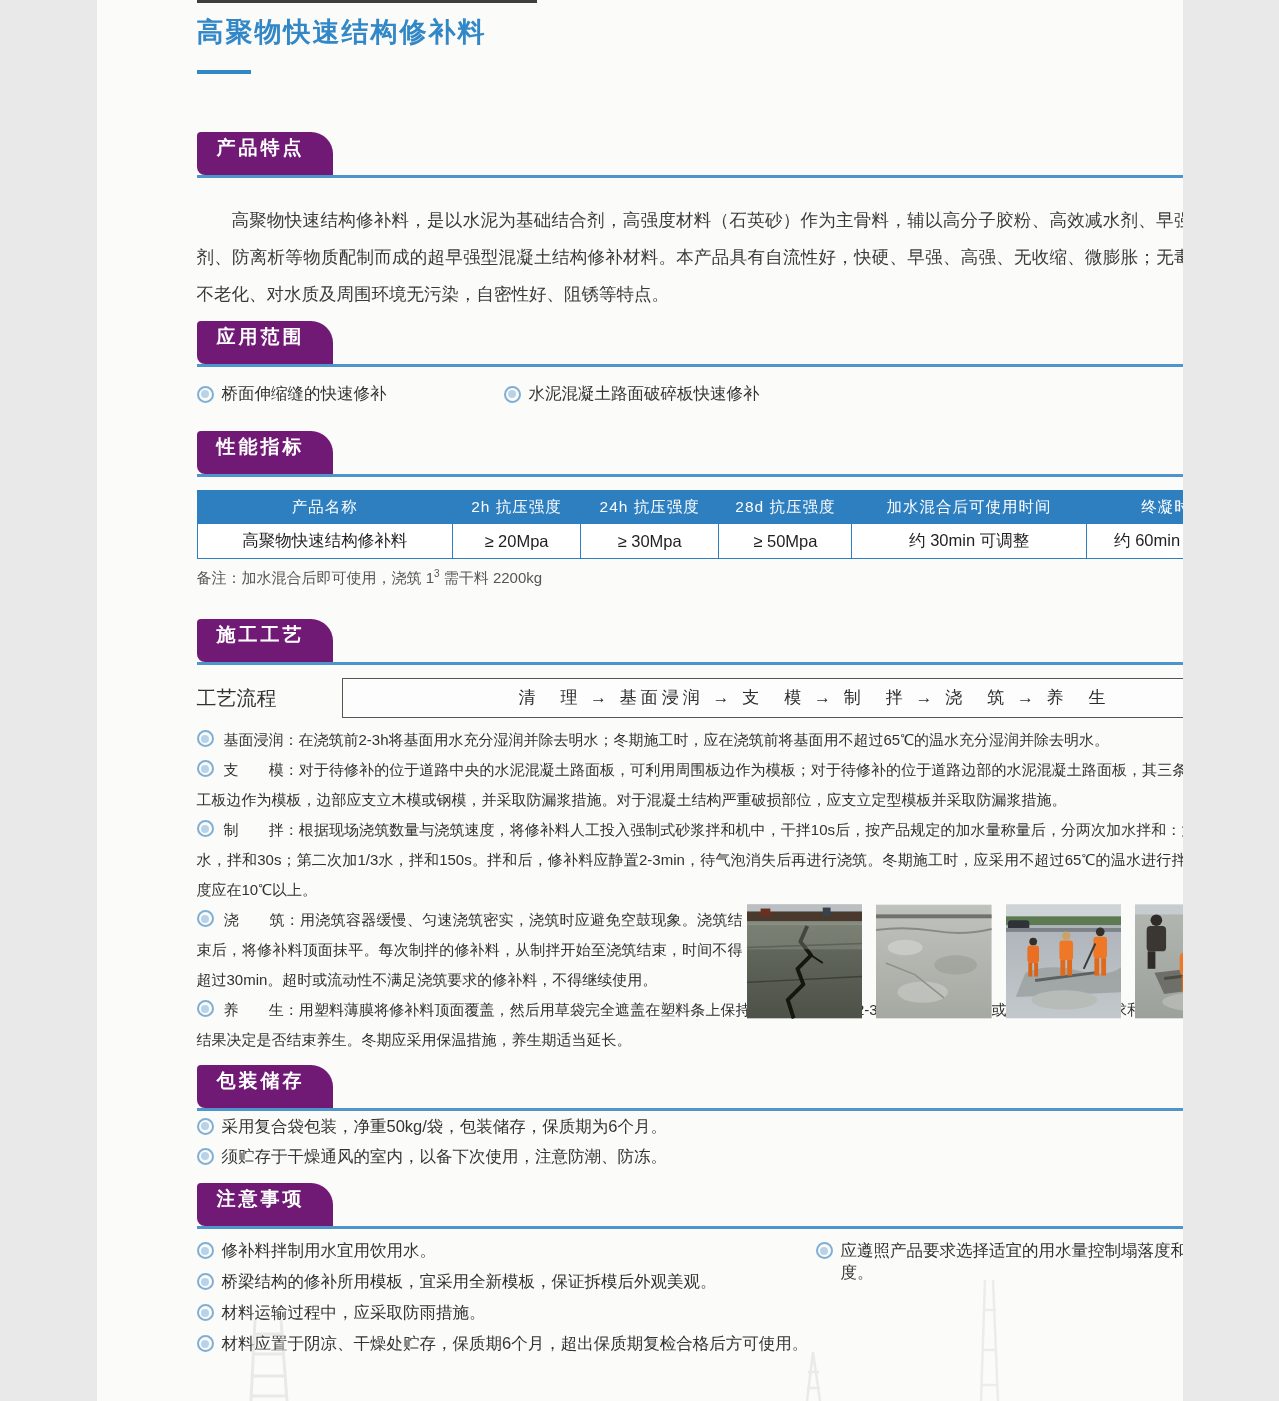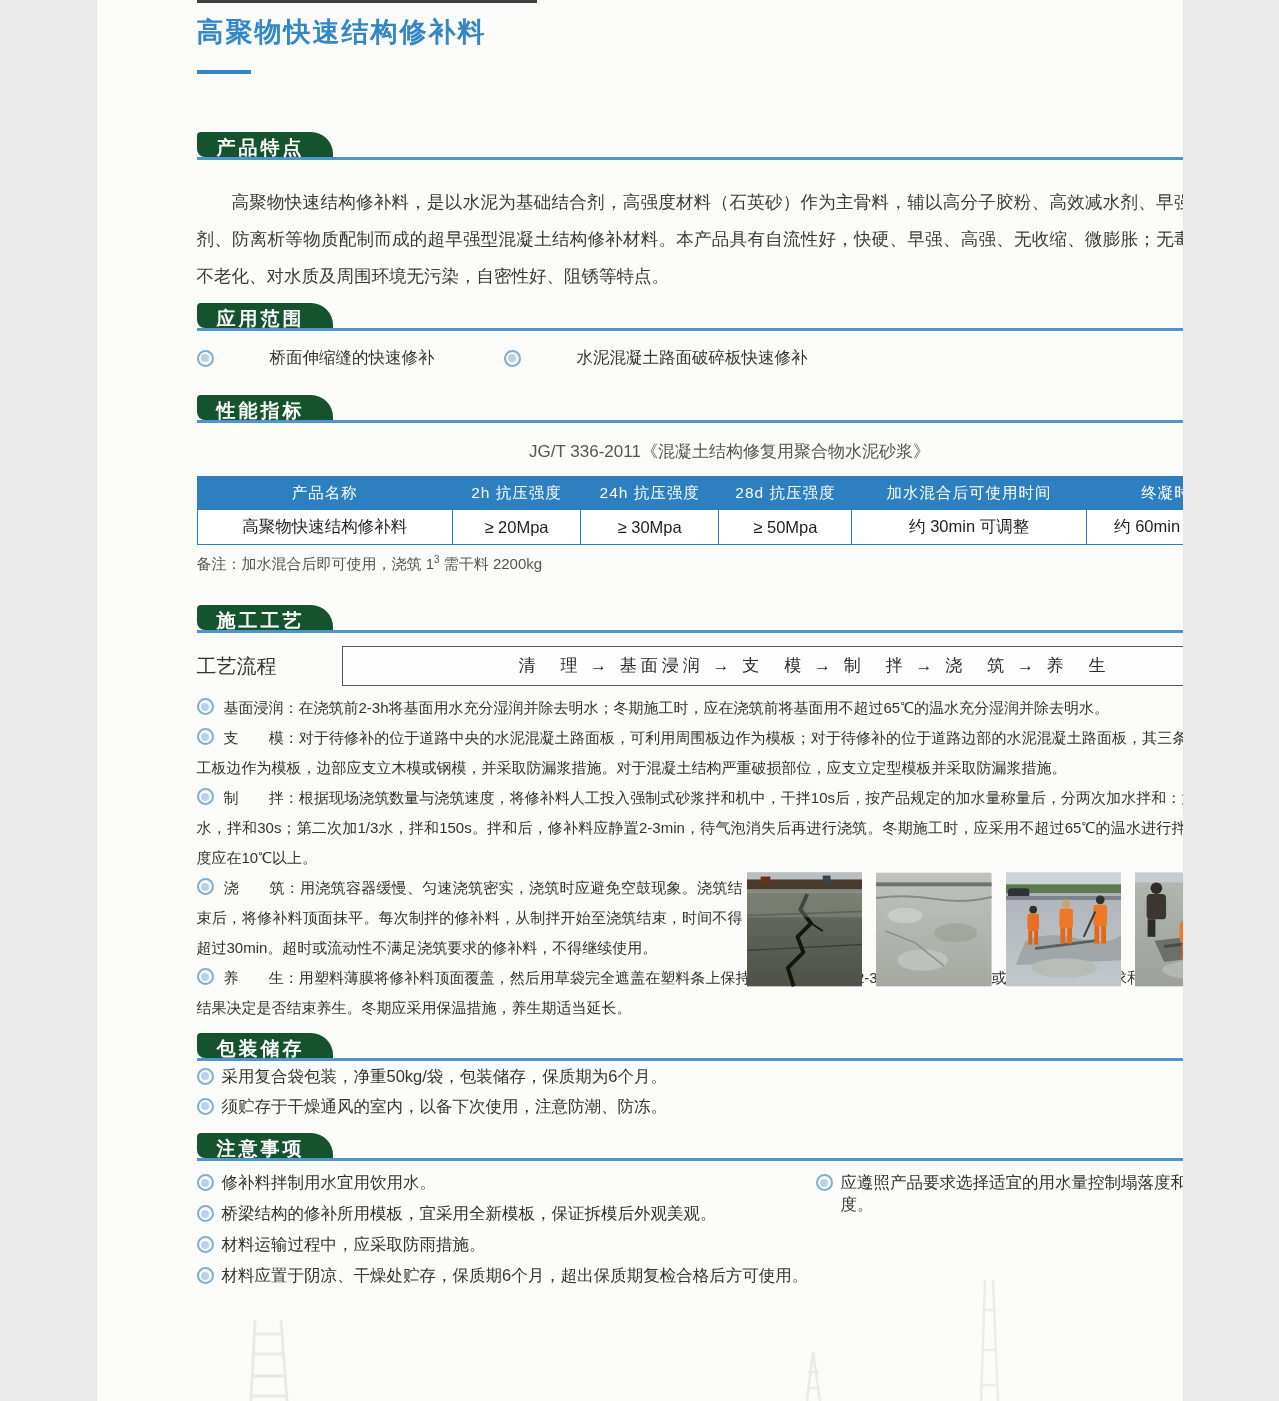--- a/index.html
+++ b/index.html
@@ -5,33 +5,33 @@
   html,body{margin:0;padding:0;}
   body{background:#e9e9e9;font-family:"Liberation Sans",sans-serif;}
   .page{position:relative;width:1086px;height:1401px;margin:0 auto;background:#fbfbfa;overflow:hidden;}
   .top-crop-line{position:absolute;left:100px;top:0;width:340px;height:3px;background:#1c1c1c;opacity:.85;}
   .content{position:absolute;left:100px;top:0;width:1066px;}
 
   .page-title{margin-top:14px;font-size:27px;font-weight:bold;color:#3287C6;letter-spacing:2px;}
   .title-underline{width:54px;height:4px;background:#3287C6;margin-top:20px;}
 
   .sec-head{border-bottom:3px solid #4E95CC;line-height:0;}
-  .tab{display:inline-block;background:#14532d;color:#ffffff;font-size:19px;font-weight:bold;
-       letter-spacing:3px;padding:6px 28px 0 20px;border-radius:4px 22px 0 8px;line-height:19px;}
+  .tab{display:inline-block;background:#701a75;color:#ffffff;font-size:19px;font-weight:bold;
+       letter-spacing:3px;padding:6px 28px 18px 20px;border-radius:4px 22px 0 8px;line-height:19px;}
 
   .feature-paragraph{margin-top:24px;font-size:17.5px;color:#3a3a3a;line-height:37px;
        text-align:justify;text-indent:2em;}
 
   .bullet{display:inline-block;width:13px;height:13px;border:2px solid #7FAFD4;border-radius:50%;
        position:relative;vertical-align:-2px;margin-right:8px;flex:none;}
   .bullet::after{content:"";position:absolute;left:2.5px;top:2.5px;right:2.5px;bottom:2.5px;
        background:#b9d2e7;border-radius:50%;}
 
   .app-row{margin-top:16px;display:flex;font-size:16.5px;color:#333;}
-  .app-item{display:flex;align-items:center;gap:48px;}
+  .app-item{display:flex;align-items:center;}
   .app-item.first{width:307px;}
 
   .sec-applications{margin-top:8px;}
   .sec-performance{margin-top:26px;}
   .standard-line{margin-top:17px;text-align:center;font-size:17px;color:#555;}
 
   table.perf{margin-top:13px;width:100%;border-collapse:collapse;}
   table.perf th{background:#2E7FC0;color:#fff;font-size:15.5px;font-weight:normal;
        border:1px solid #2E7FC0;height:30px;letter-spacing:1px;}
   table.perf td{background:#fff;color:#1f1f1f;font-size:16.5px;font-weight:500;text-align:center;
@@ -90,21 +90,20 @@
       </div>
       <div class="app-item">
         <span class="bullet"></span>
         <span>水泥混凝土路面破碎板快速修补</span>
       </div>
     </div>
 
     <div class="sec-head sec-performance">
       <span class="tab">性能指标</span>
     </div>
-    <div class="standard-line">JG/T 336-2011《混凝土结构修复用聚合物水泥砂浆》</div>
 
     <table class="perf">
       <colgroup>
         <col style="width:24%">
           <col style="width:12%">
           <col style="width:13%">
         <col style="width:12.5%">
           <col style="width:22%">
           <col style="width:16.5%">
       </colgroup>

